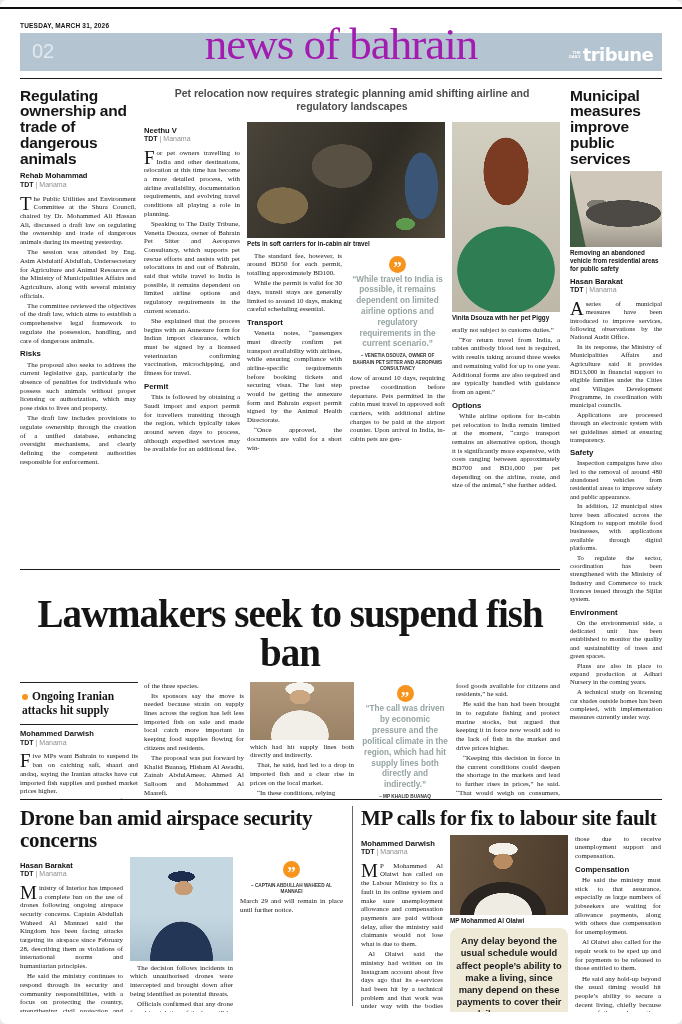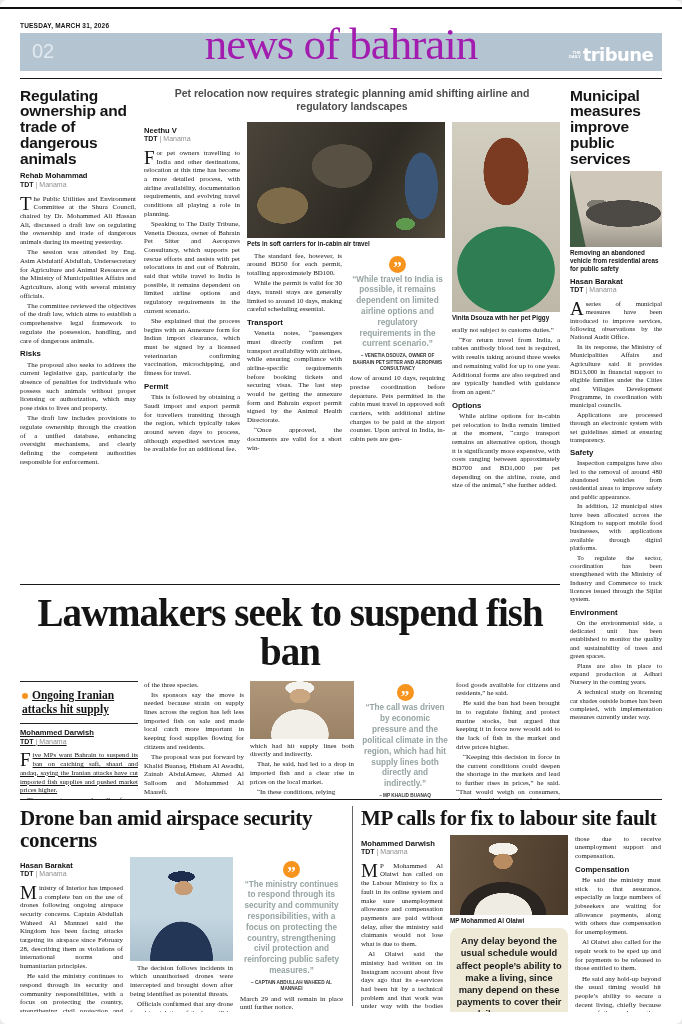--- a/index.html
+++ b/index.html
@@ -63,24 +63,24 @@
   .pq-text{font:bold 8.2px/1.32 "Liberation Sans",sans-serif;color:#95a3a2;}
   .pq-attr{font:bold 4.7px/1.35 "Liberation Sans",sans-serif;color:#333;margin-top:3px;}
   
   .photo-car{height:76px;background:
      radial-gradient(62px 22px at 58% 56%,#4d4a45 0 60%,transparent 61%),
      radial-gradient(18px 8px at 30% 44%,#7d7a72 0 60%,transparent 61%),
      linear-gradient(78deg,#3f5c42 0 14%,transparent 15%),
      linear-gradient(#cfc8ba 0 58%,#9b958a 100%);margin:2px 0 1px;}
   .rail-right .copy p{font-size:6.6px;}
   
-  .fishban{border-top:1.5px solid #1a1a1a;margin-top:19px;padding-top:4px;height:224px;overflow:hidden;}
+  .fishban{border-top:1.5px solid #1a1a1a;margin-top:4px;padding-top:20px;height:224px;overflow:hidden;}
   .fb-title{font:bold 39px/1 "Liberation Serif",serif;letter-spacing:-1px;text-align:center;margin:4px 0 10px;}
   .fb-cols{display:flex;gap:6px;}
-  .fb-c1{width:118px;flex:none;text-decoration:underline;}
+  .fb-c1{width:118px;flex:none;}
   .fb-c2{width:100px;flex:none;}
   .fb-c3{width:104px;flex:none;}
   .fb-c4{width:90px;flex:none;}
   .fb-c5{width:104px;flex:none;}
   .kicker{border-top:1px solid #222;border-bottom:1px solid #222;padding:6px 2px 7px;margin-bottom:4px;
      font:bold 11.5px/1.25 "Liberation Serif",serif;}
   .kicker-bullet{display:inline-block;width:6px;height:6px;border-radius:50%;background:#f7941e;margin-right:4px;}
   .photo-mp{height:58px;background:
      radial-gradient(17px 12px at 48% 26%,#caa781 0 60%,transparent 61%),
      radial-gradient(24px 11px at 48% 12%,#f5f3ee 0 60%,transparent 61%),
@@ -322,21 +322,20 @@
           <div class="copy">
               <p>The decision follows incidents in which unauthorised drones were intercepted and brought down after being identified as potential threats.</p>
               <p>Officials confirmed that any drone found in violation of the ban will be intercepted and destroyed, and legal action will be taken against those responsible.</p>
             </div>
         </div>
         <div class="dr-col">
           <div class="pullquote">
             <div class="pq-icon">
                 <span>”</span>
               </div>
-            <div class="pq-text">“The ministry continues to respond through its security and community responsibilities, with a focus on protecting the country, strengthening civil protection and reinforcing public safety measures.”</div>
             <div class="pq-attr">– CAPTAIN ABDULLAH WAHEED AL MANNAEI</div>
           </div>
           <div class="copy">
               <p class="cont">March 29 and will remain in place until further notice.</p>
             </div>
         </div>
       </div>
     </div>
 
     <div class="divider-v"></div>

